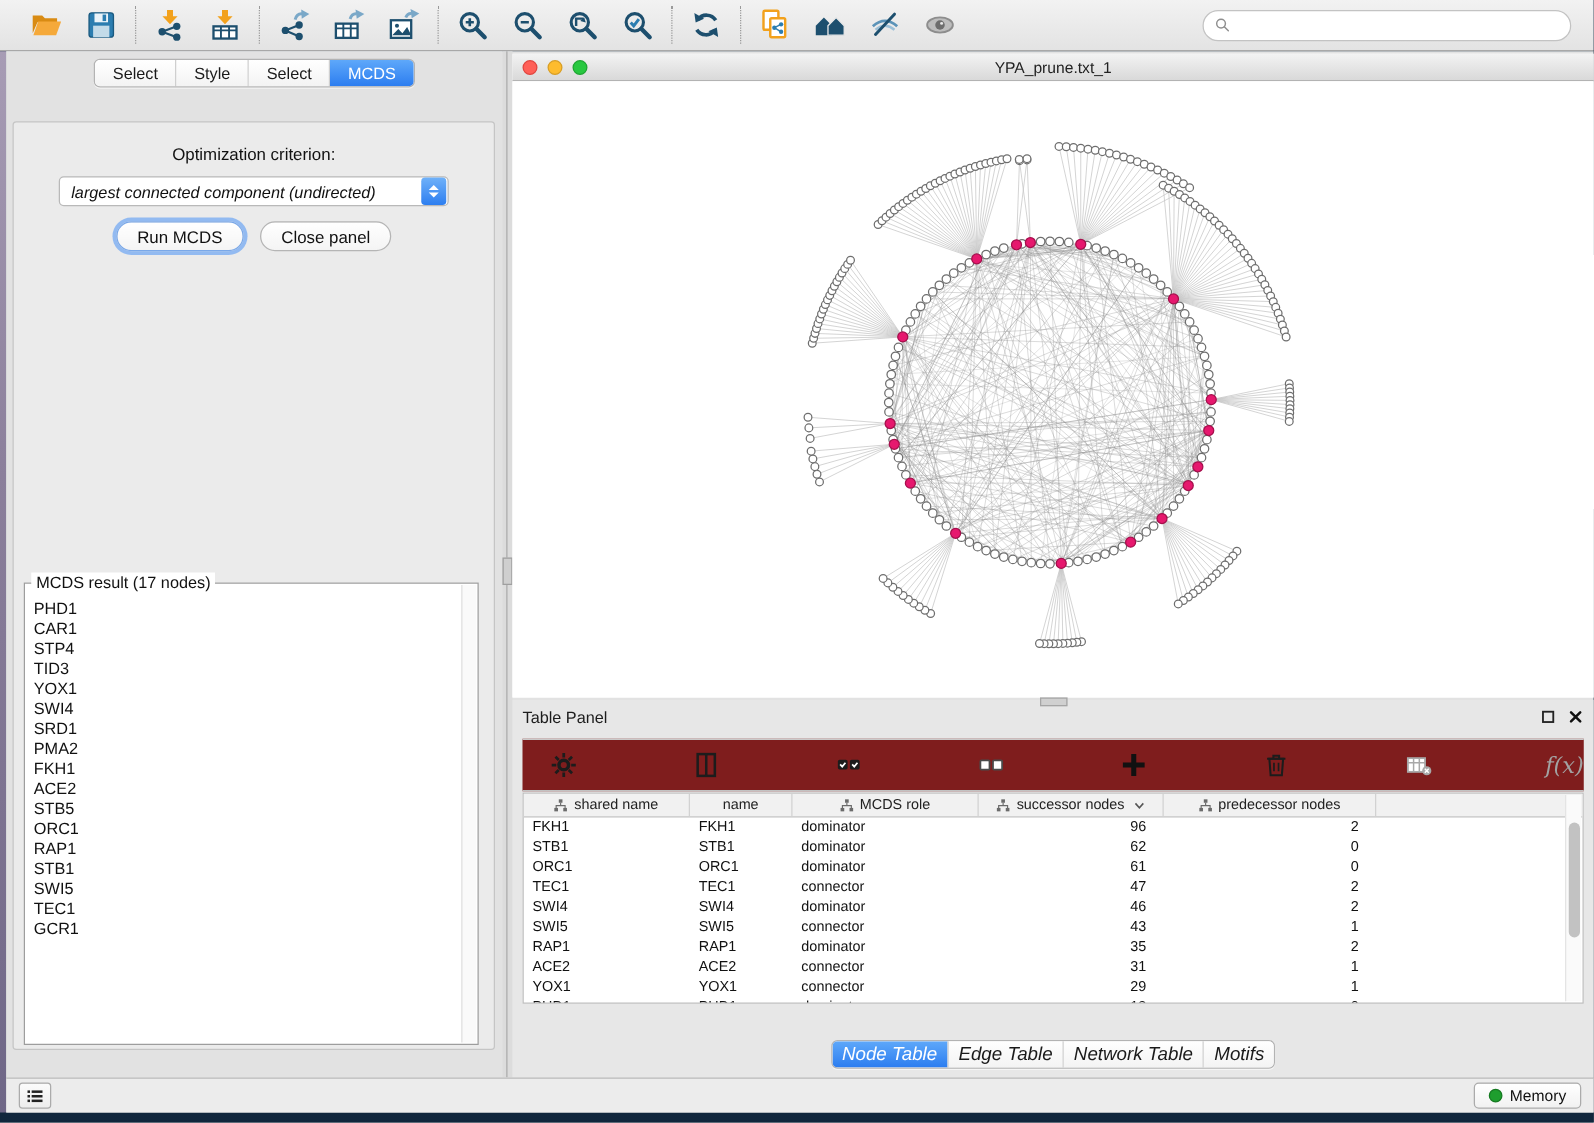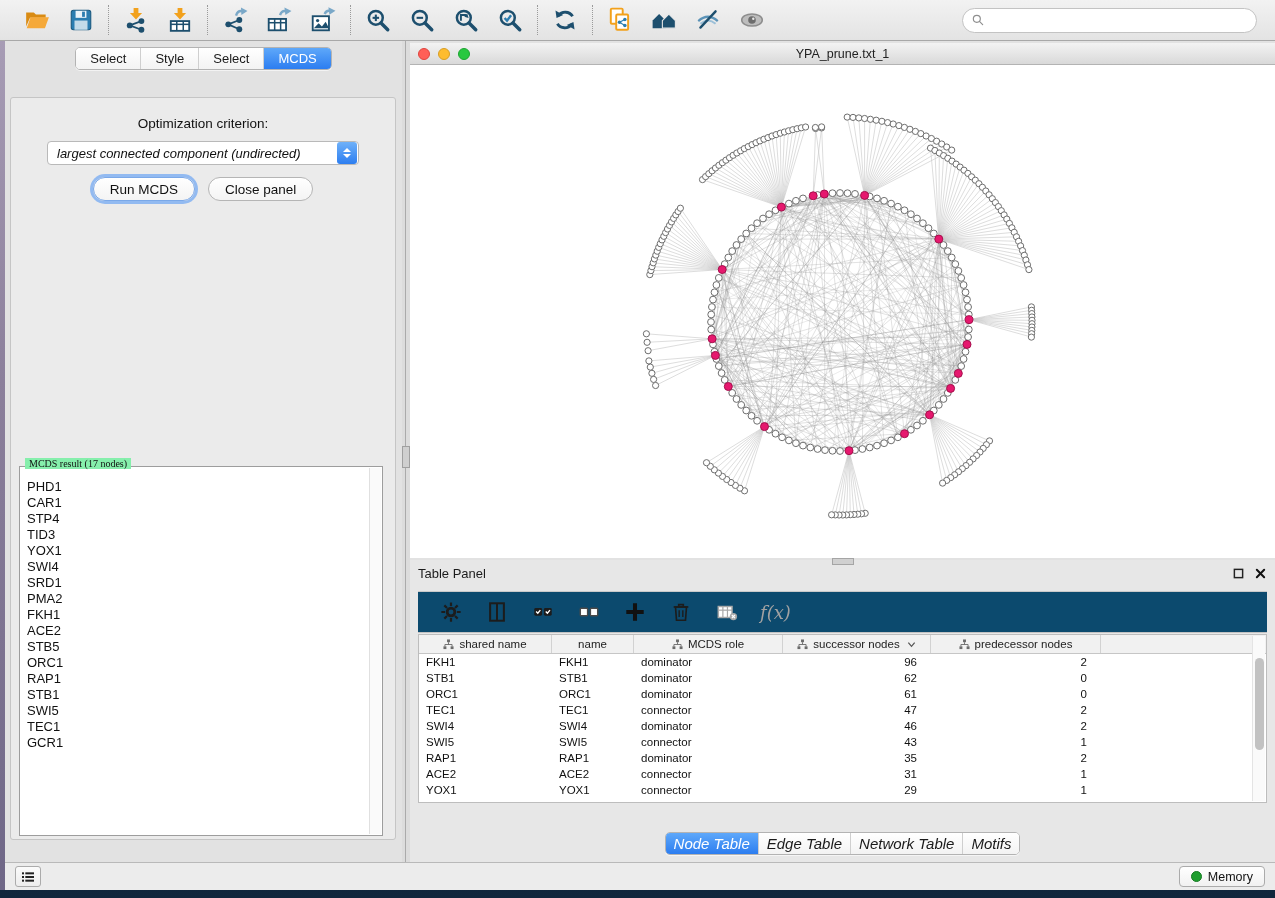--- a/index.html
+++ b/index.html
@@ -55,22 +55,22 @@
   .combo-stepper i { width:0; height:0; border-left:4px solid transparent; border-right:4px solid transparent; }
   .combo-stepper i.up { border-bottom:4px solid #fff; }
   .combo-stepper i.down { border-top:4px solid #fff; }
   .btn-row { display:flex; justify-content:center; gap:13px; margin-top:12px; }
   .push-btn { font-family:"Liberation Sans",sans-serif; font-size:13.5px; color:#111;
               background:linear-gradient(#ffffff,#f4f4f4); border:1px solid #b5b5b5;
               border-radius:12px; padding:3px 16px; height:24px; cursor:pointer; }
   .push-btn.focused { box-shadow:0 0 0 3px rgba(98,160,245,.65); border-color:#7aa8e8; }
 
   .result-group { position:absolute; left:8px; right:12px; top:368px; bottom:3px; }
-  .result-legend { position:absolute; top:-8px; left:6px; font-size:10px; color:#111;
-                   background:#86efac; padding:0 4px; z-index:2;font-family:Liberation Serif, serif; }
+  .result-legend { position:absolute; top:-8px; left:6px; font-size:13px; color:#111;
+                   background:#ffffff; padding:0 4px; z-index:2; }
   .result-box { position:absolute; inset:0; background:#fff; border:1px solid #9d9d9d; }
   .result-list { position:absolute; left:0; top:3px; bottom:0; right:13px; overflow:hidden;
                  padding:9px 0 0 7px; }
   .result-item { font-size:13px; color:#111; line-height:16px; }
   .result-scroll { position:absolute; top:1px; bottom:1px; right:1px; width:12px;
                    background:#fafafa; border-left:1px solid #e0e0e0; }
 
   
   .v-split { position:absolute; left:397px; top:0; width:8px; bottom:28px; background:#dcdcdc; }
   .v-split .line { position:absolute; left:3px; top:0; bottom:0; width:1px; background:#aaa; }
@@ -87,22 +87,22 @@
   .light.yellow { background:#febc2e; border:1px solid #d89e24; }
   .light.green { background:#28c840; border:1px solid #1da531; }
   .net-title { position:absolute; left:0; right:0; text-align:center; font-size:12.5px; color:#222; }
   .net-canvas { position:absolute; left:0; right:0; top:22px; bottom:0; background:#fff; overflow:hidden; }
 
   
   .table-panel { position:absolute; left:405px; top:519px; right:0; bottom:28px; background:#e7e7e7; }
   .tp-grip { position:absolute; top:-2px; left:50%; width:22px; height:7px; margin-left:-11px;
              background:#d0d0d0; border:1px solid #a5a5a5; }
   .tp-toolbar { position:absolute; left:8px; right:8px; top:31px; height:42px;
-                background:#0c4a6e; border-top:1px solid #cacaca; border-bottom:1px solid #c2c2c2;
-                display:flex; align-items:center; gap:20px; padding-left:20px; }
+                background:#7f1d1d; border-top:1px solid #cacaca; border-bottom:1px solid #c2c2c2;
+                display:flex; align-items:center; gap:20px; padding-left:20px;justify-content:space-between; }
   .tp-ic { width:26px; height:26px; display:flex; align-items:center; justify-content:center; cursor:pointer; }
   .tp-ic svg { width:22px; height:22px; }
   .fx-label { font-family:"DejaVu Serif", serif; font-style:italic; font-size:18px; color:#a2a2a2; cursor:default; }
 
   .tp-table { position:absolute; left:8px; right:8px; top:74px; bottom:59px; background:#fff;
               border:1px solid #bdbdbd; overflow:hidden; }
   .thead { display:flex; height:19px; border-bottom:1px solid #c6c6c6; background:#f1f1f1; }
   .th { display:flex; align-items:center; justify-content:center; gap:5px;
         border-right:1px solid #d2d2d2; font-size:11.5px; color:#222; overflow:hidden; }
   .th svg.colicon { width:11px; height:11px; flex:none; }

